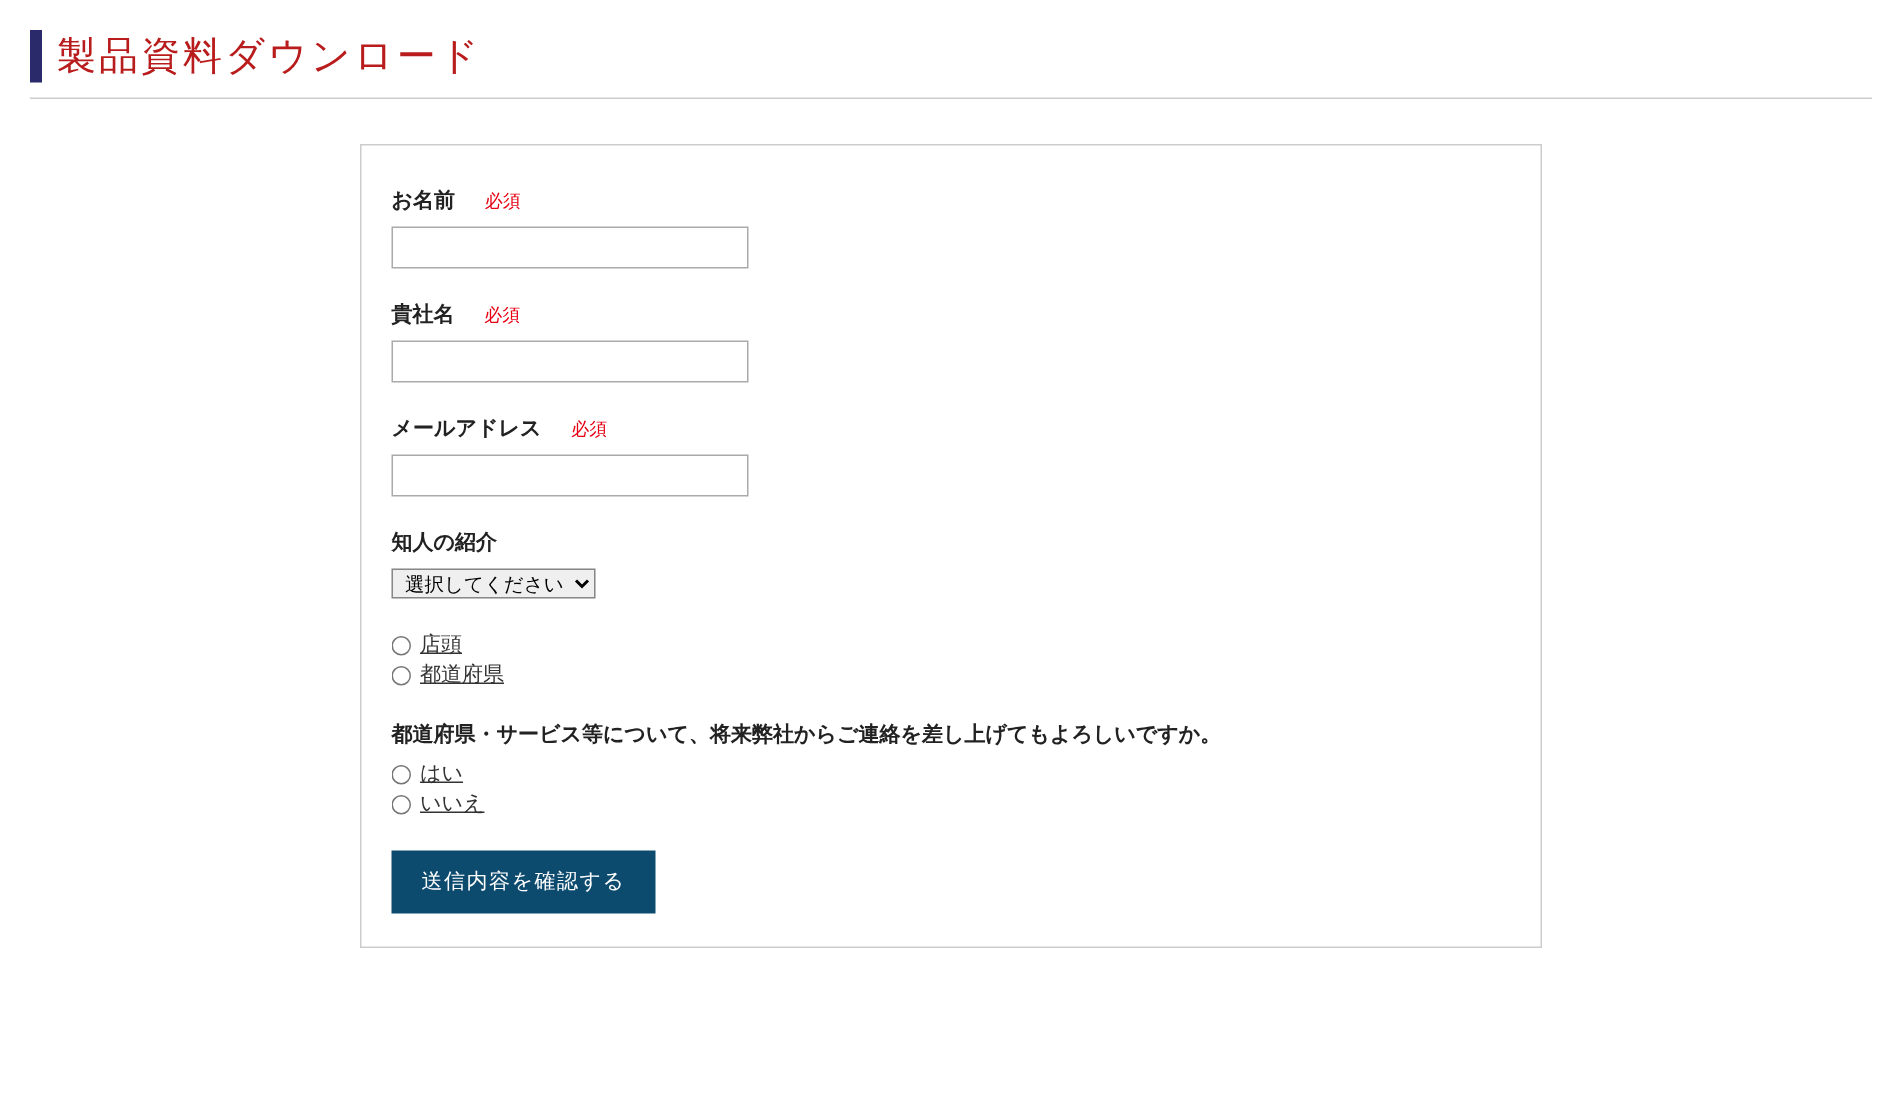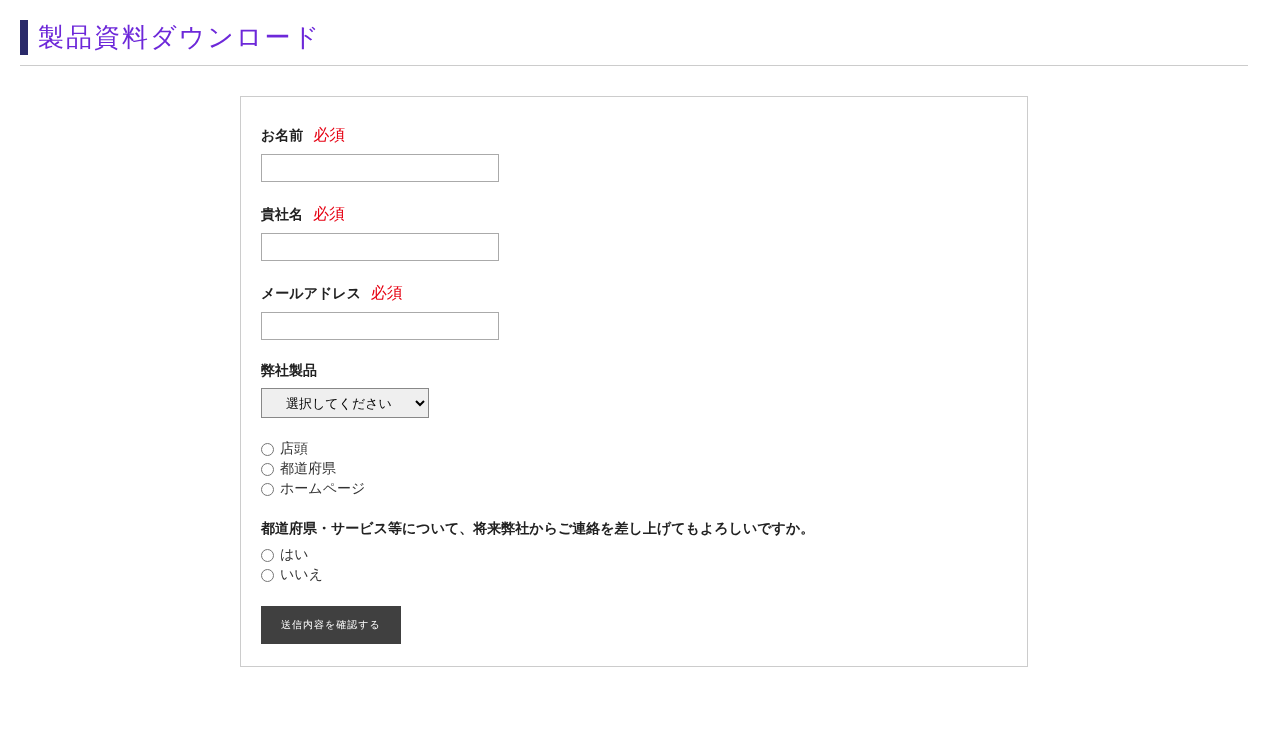--- a/index.html
+++ b/index.html
@@ -13,21 +13,21 @@
       padding: 20px;
     }
     .page-header {
       border-left: 8px solid #2a2a6a;
       padding-left: 10px;
       margin-bottom: 0;
     }
     .page-title {
       font-size: 26px;
       font-weight: normal;
-      color: #6d28d9;
+      color: #b91c1c;
       letter-spacing: 2px;
     }
     .header-underline {
       border-bottom: 1px solid #ccc;
       margin-top: 10px;
       margin-bottom: 30px;
     }
     .form-container {
       max-width: 788px;
       margin: 0 auto 0 220px;
@@ -39,58 +39,59 @@
     }
     .form-label {
       display: block;
       font-weight: bold;
       font-size: 14px;
       color: #222;
       margin-bottom: 8px;
     }
     .required-badge {
       color: #e60012;
-      font-size: 16px;
+      font-size: 12px;
       font-weight: normal;
-      margin-left: 6px;
+      margin-left: 16px;
     }
     .text-input {
       width: 238px;
       height: 28px;
       border: 1px solid #aaa;
       padding: 2px 6px;
       font-size: 14px;
     }
     .select-input {
       border: 1px solid #888;
-      padding: 1px 20px;
+      padding: 1px 4px;
       font-size: 13px;
       background: #efefef;
-      height: 30px;
+      height: 20px;
     }
     .radio-list {
       list-style: none;
     }
     .radio-item {
       margin-bottom: 2px;
       font-size: 14px;
       color: #333;
       display: flex;
       align-items: center;
       gap: 6px;
+      text-decoration: underline;
     }
     .radio-item input[type="radio"] {
       margin: 0;
     }
     .submit-button {
-      background: #404040;
+      background: #0c4a6e;
       color: #fff;
       border: none;
       padding: 12px 20px;
-      font-size: 10px;
+      font-size: 14px;
       cursor: pointer;
       letter-spacing: 1px;
     }
   </style>
 </head>
 <body>
 
 <div class="page-header">
   <h1 class="page-title">製品資料ダウンロード</h1>
 </div>
@@ -117,40 +118,36 @@
   <div class="form-group">
     <label class="form-label">
       <span>メールアドレス</span>
       <span class="required-badge">必須</span>
     </label>
     <input type="text" class="text-input" style="">
   </div>
 
   <div class="form-group">
     <label class="form-label">
-      <span>弊社製品</span>
+      <span>知人の紹介</span>
     </label>
     <select class="select-input">
       <option>選択してください</option>
     </select>
   </div>
 
   <div class="form-group">
     <ul class="radio-list">
       <li class="radio-item">
         <input type="radio" name="source" style="">
         <span>店頭</span>
       </li>
       <li class="radio-item">
         <input type="radio" name="source" style="">
         <span>都道府県</span>
-      </li>
-      <li class="radio-item">
-        <input type="radio" name="source" style="">
-        <span>ホームページ</span>
       </li>
     </ul>
   </div>
 
   <div class="form-group">
     <label class="form-label">
       <span>都道府県・サービス等について、将来弊社からご連絡を差し上げてもよろしいですか。</span>
     </label>
     <ul class="radio-list">
       <li class="radio-item">

